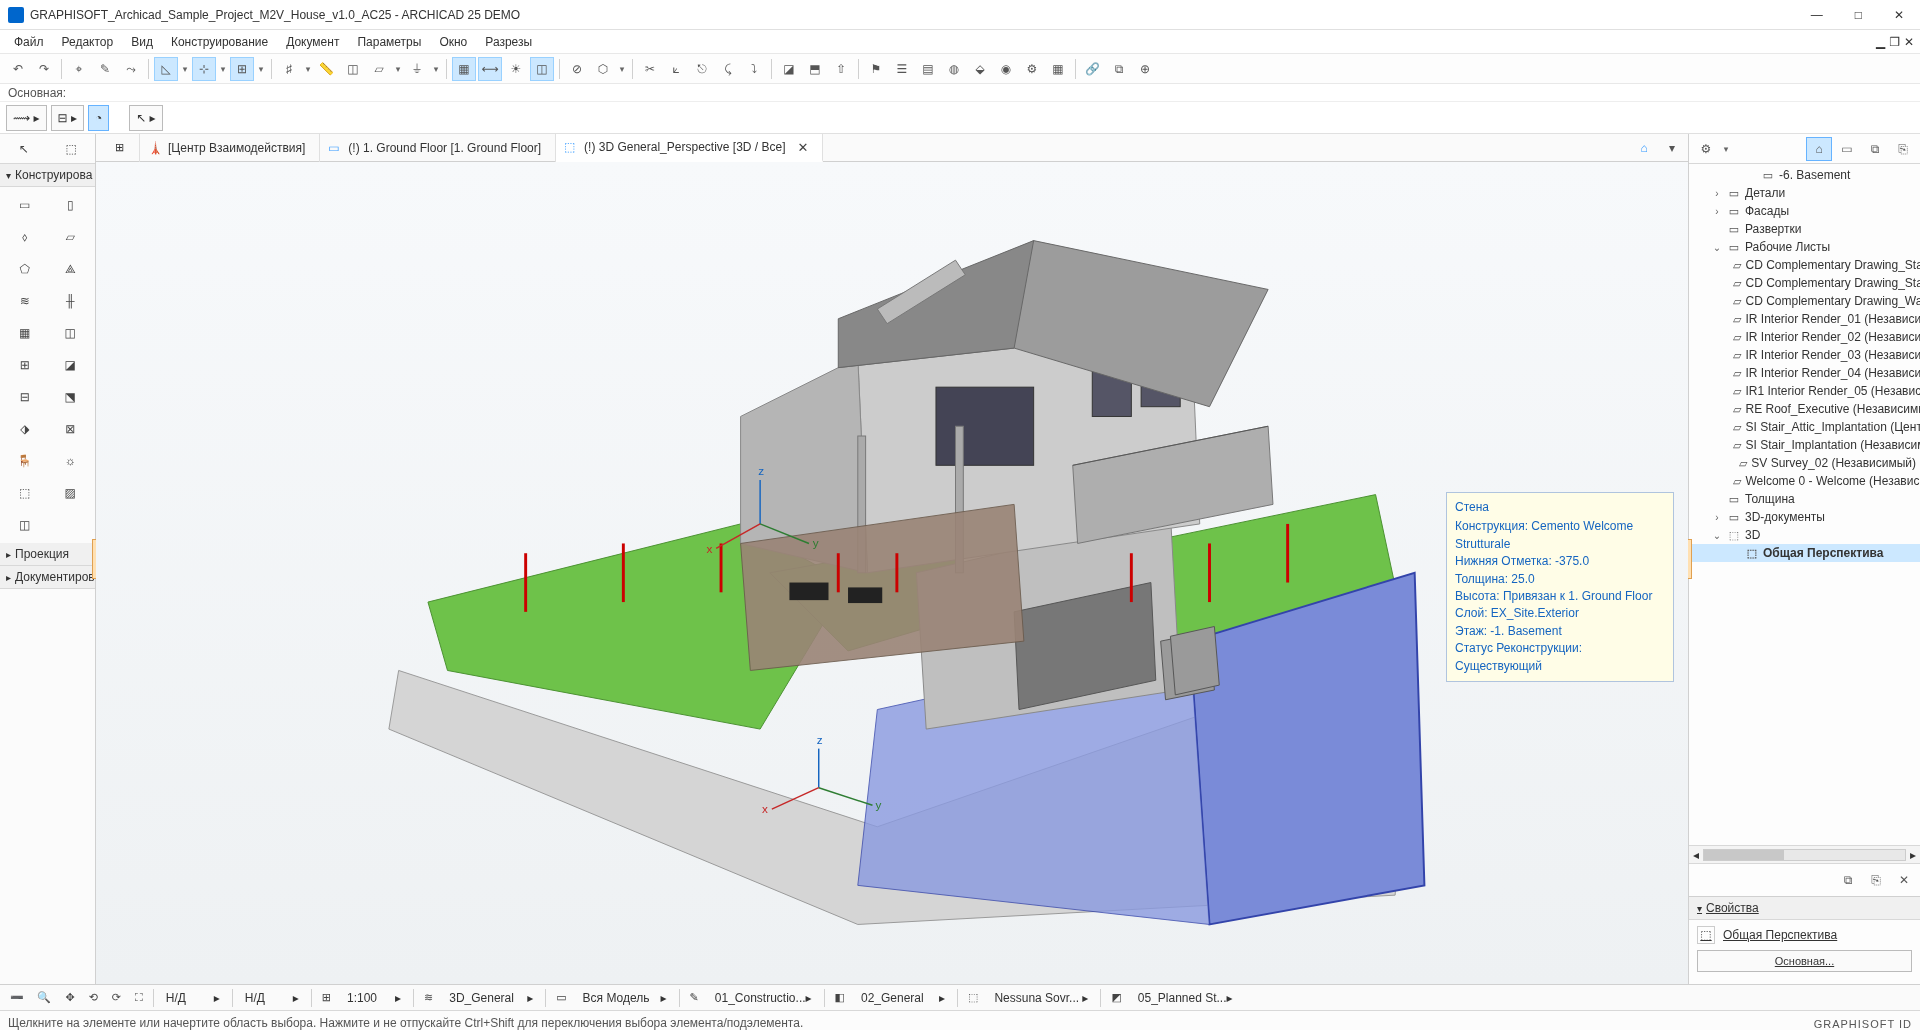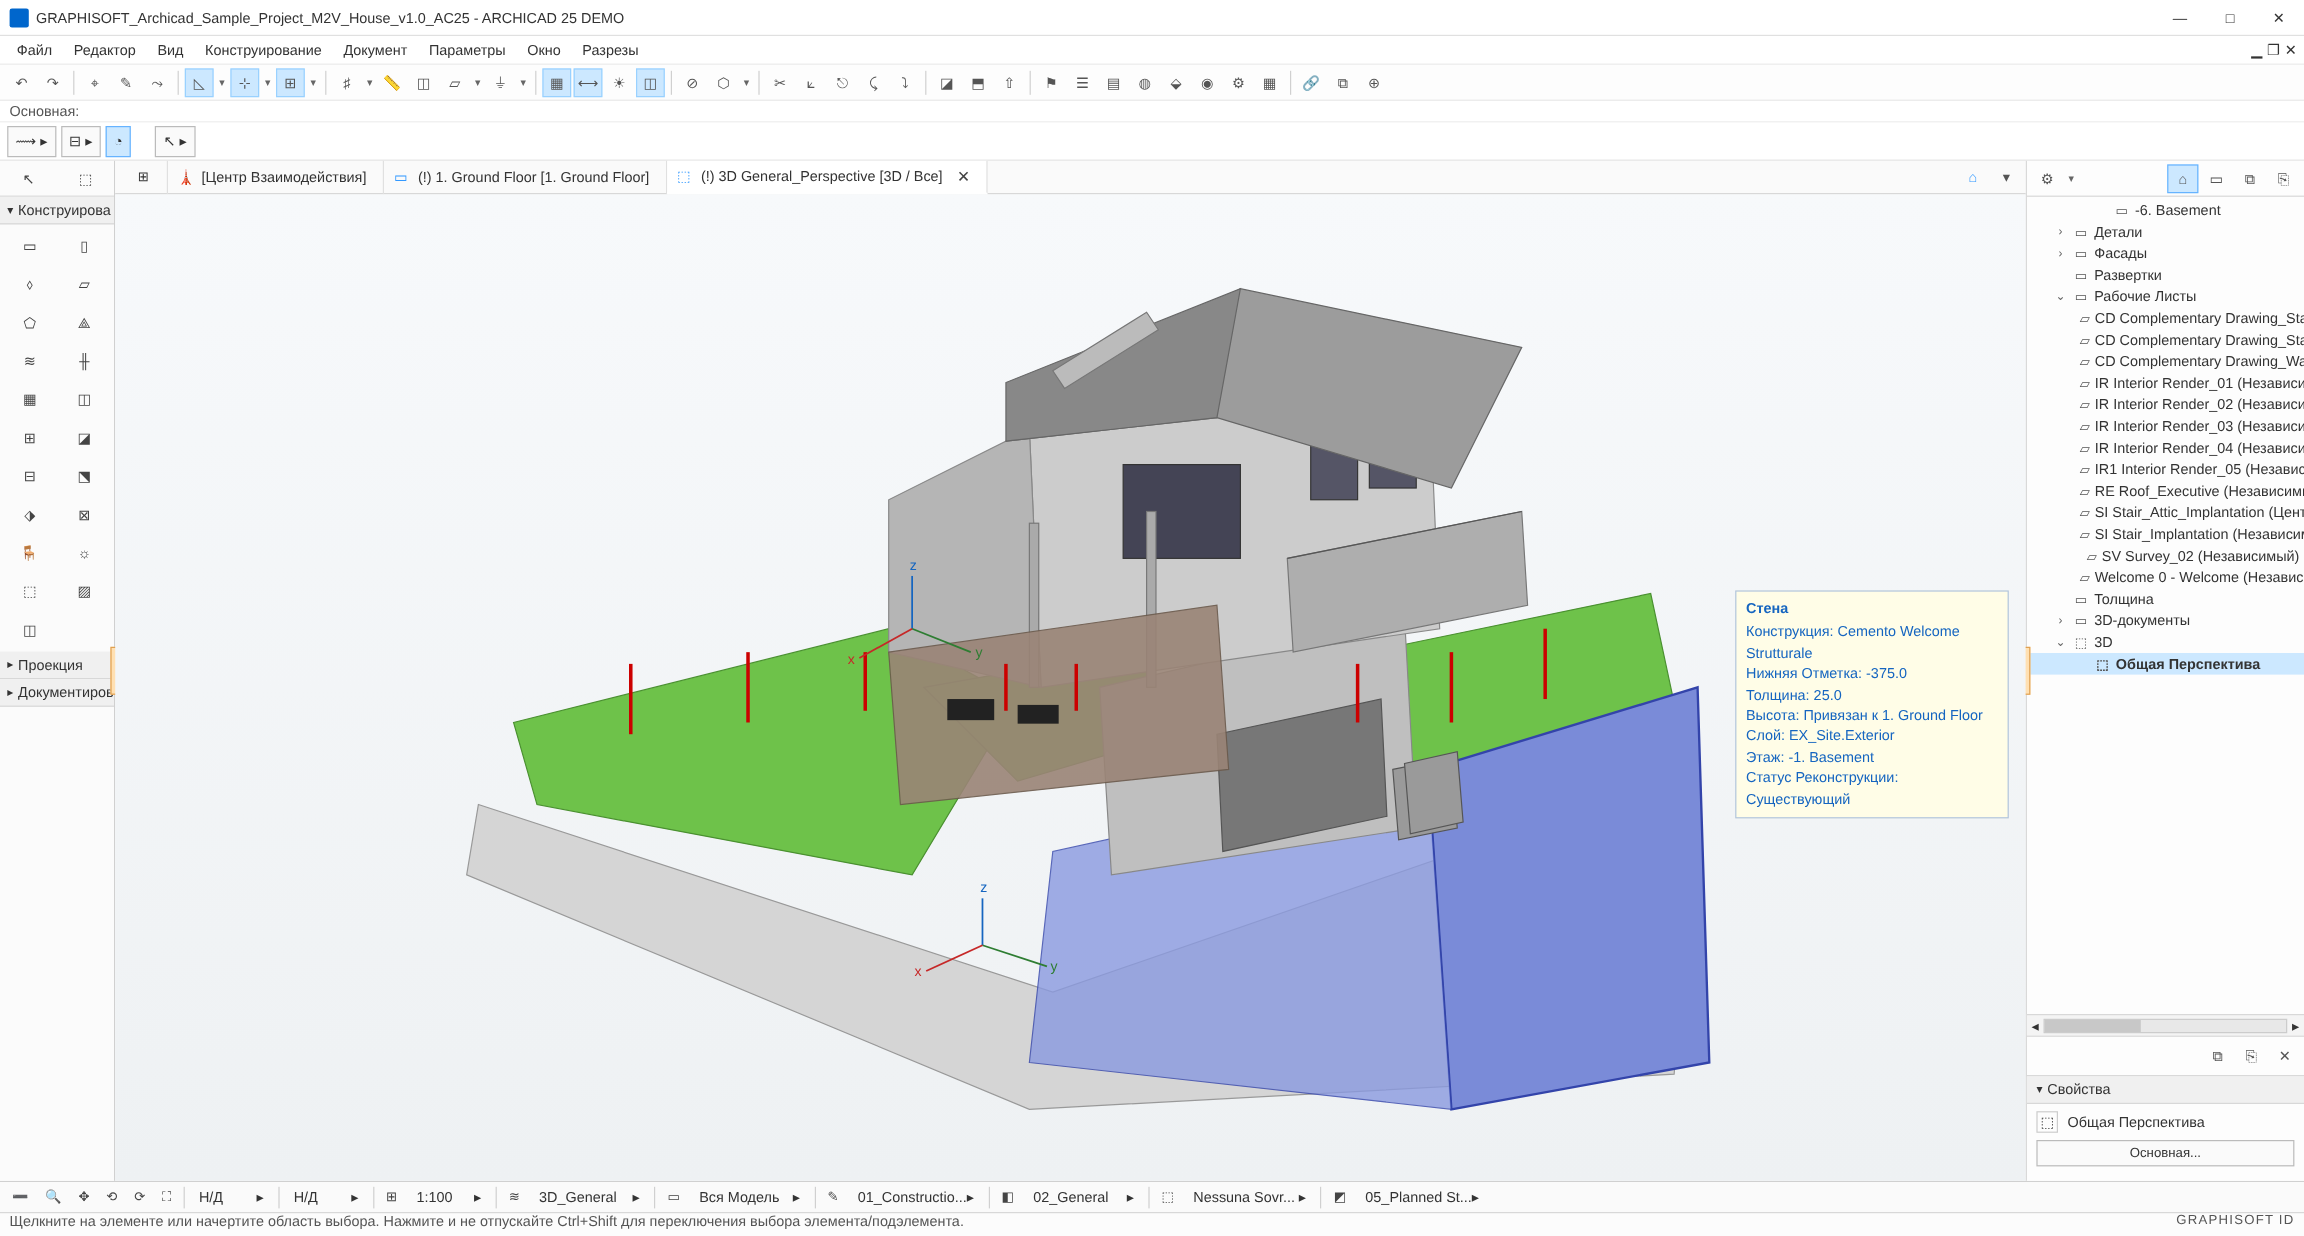--- a/index.html
+++ b/index.html
@@ -33,49 +33,49 @@
 .vtab { padding:4px 14px 4px 8px; display:flex; align-items:center; gap:6px; border-right:1px solid #e0e0e0; font-size:11px; height:28px; cursor:default;}
 .vtab .ico { width:14px; height:14px; display:inline-block;}
 .vtab.active { background:#fff; border-bottom:2px solid #fff; margin-bottom:-1px;}
 .vtab .close { margin-left:6px; font-size:13px; color:#444;}
 .vtab.prefix { width:40px; padding:4px; justify-content:center;}
 .view-right-icons { margin-left:auto; display:flex; gap:4px;}
 .viewport { flex:1; position:relative; background:linear-gradient(#f7f9fb,#eef1f3); overflow:hidden;}
 .scene { position:absolute; inset:20px 20px 40px 20px;}
 .house-svg { width:100%; height:100%;}
 .tooltip { position:absolute; top:330px; right:14px; width:228px; background:#fffde7; border:1px solid #b0c4de; padding:6px 8px; font-size:11px; color:#1565c0; line-height:1.45;}
-.tooltip .tt-title { font-weight:bold; margin-bottom:2px;}
+.tooltip .tt-title { font-weight:normal; margin-bottom:2px;}
 .navigator { width:232px; border-left:1px solid #d0d0d0; display:flex; flex-direction:column; background:#fdfdfd;}
 .nav-tabs { height:30px; display:flex; align-items:center; border-bottom:1px solid #d8d8d8; padding:2px 4px; gap:2px;}
 .nav-tabs .ntab { width:26px; height:24px; display:inline-flex; align-items:center; justify-content:center; border:1px solid transparent; color:#555;}
 .nav-tabs .ntab.active { background:#cce8ff; border-color:#66b3ff;}
 .nav-tree { flex:1; overflow:auto; padding:2px 0;}
 .tree-item { display:flex; align-items:center; padding:2px 4px 2px 8px; font-size:11.5px; white-space:nowrap; cursor:default; gap:4px;}
 .tree-item.selected { background:#cce8ff; font-weight:bold;}
 .tree-item .exp { width:12px; font-size:10px; color:#666; text-align:center;}
 .tree-item .tico { width:14px; height:14px; display:inline-flex; align-items:center; justify-content:center; color:#555; font-size:11px;}
 .indent1 { padding-left: 22px;}
 .indent2 { padding-left: 40px;}
 .indent3 { padding-left: 56px;}
 .nav-scrollbar { height:18px; border-top:1px solid #d8d8d8; background:#f4f4f4; display:flex; align-items:center; padding:0 4px; gap:4px;}
 .nav-sb-track { flex:1; height:12px; background:#e8e8e8; border:1px solid #ccc; position:relative;}
 .nav-sb-thumb { position:absolute; left:0; width:40%; height:100%; background:#c8c8c8;}
 .nav-footer { border-top:1px solid #d8d8d8; padding:4px; display:flex; gap:4px; justify-content:flex-end;}
-.props-panel { border-top:1px solid #d0d0d0;}
+.props-panel { border-top:1px solid #d0d0d0;text-decoration:underline;}
 .props-header { padding:4px 8px; background:#f0f0f0; border-bottom:1px solid #d8d8d8; font-size:11px; display:flex; align-items:center;}
 .props-header::before { content:"▾"; margin-right:4px; font-size:10px;}
 .props-body { padding:6px 8px;}
 .props-body .prow { display:flex; align-items:center; gap:8px; margin-bottom:6px;}
 .props-body .pico { width:18px; height:18px; border:1px solid #ccc; display:inline-flex; align-items:center; justify-content:center;}
 .props-body .pbtn { flex:1; height:22px; border:1px solid #bbb; background:#fafafa; text-align:center; line-height:20px; font-size:11px;}
 .quickbar { height:26px; border-top:1px solid #d0d0d0; display:flex; align-items:center; padding:0 4px; gap:2px; background:#fafafa;}
 .qbtn { height:22px; padding:0 6px; display:inline-flex; align-items:center; gap:4px; font-size:11px; color:#444;}
 .qsep { width:1px; height:18px; background:#d0d0d0; margin:0 2px;}
 .qlabel { min-width:70px; padding:0 8px; display:inline-flex; align-items:center; justify-content:space-between; height:22px;}
-.statusbar { height:20px; border-top:1px solid #d8d8d8; display:flex; align-items:flex-start; padding:0 8px; font-size:11px; color:#555; background:#fcfcfc;}
+.statusbar { height:20px; border-top:1px solid #d8d8d8; display:flex; align-items:flex-end; padding:0 8px; font-size:11px; color:#555; background:#fcfcfc;}
 .statusbar .sright { margin-left:auto; font-size:11px; letter-spacing:1px;}
 svg { display:block;}
 .handle { position:absolute; width:8px; height:40px; background:#ffe0b2; border:1px solid #e0a050; top:50%; transform:translateY(-50%);}
 
 </style>
 </head>
 <body>
 
 <div class="titlebar">
   <span class="app-icon"></span>

